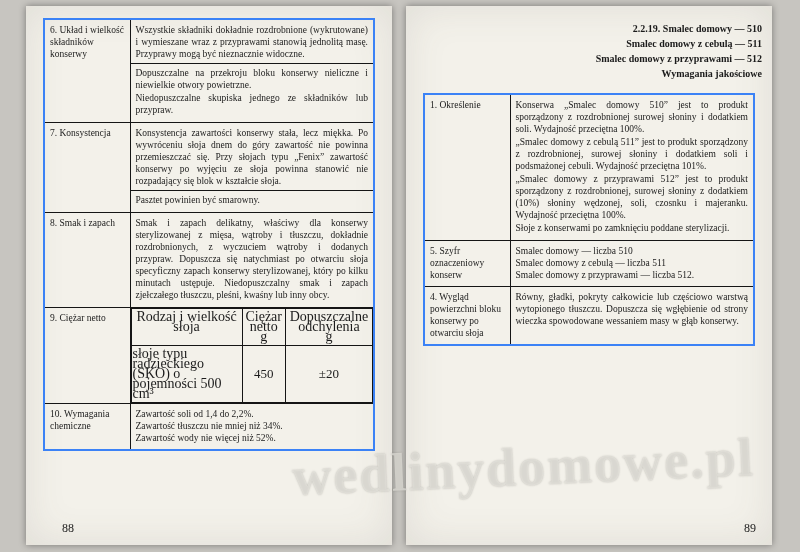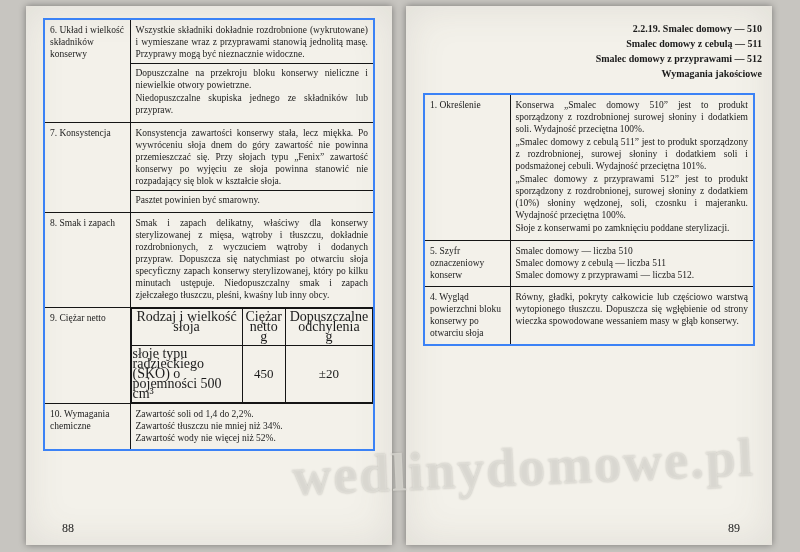--- a/index.html
+++ b/index.html
@@ -41,21 +41,21 @@
   .unit { display:block; }
 
   .chem-line { display:block; text-align:left; }
 
   
   .heading { text-align:center; font-weight:bold; font-size:10px; line-height:14px; margin:16px 10px 6px; }
   .heading div { margin-bottom:1px;text-align:right; }
 
   .pgnum { position:absolute; bottom:9px; font-size:12px;padding-left:20px; }
   .pgnum-left  { left:16px; }
-  .pgnum-right { right:32px;font-family:Liberation Serif, serif; }
+  .pgnum-right { right:16px;font-family:Liberation Serif, serif; }
 
   .watermark {
     position:absolute; left:292px; top:436px;
     font-size:54px; font-weight:bold; letter-spacing:2px;
     color:rgba(236,234,228,.62);
     text-shadow:0 0 2px rgba(120,118,110,.45);
     transform:rotate(-2.5deg);
     white-space:nowrap; pointer-events:none; z-index:5;
   }
 </style>

